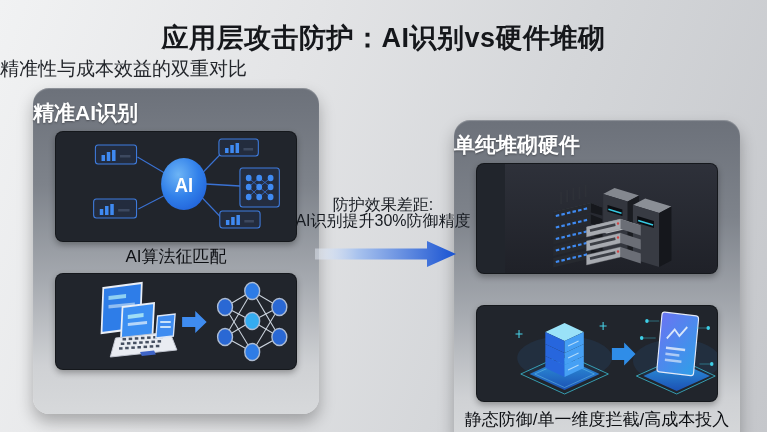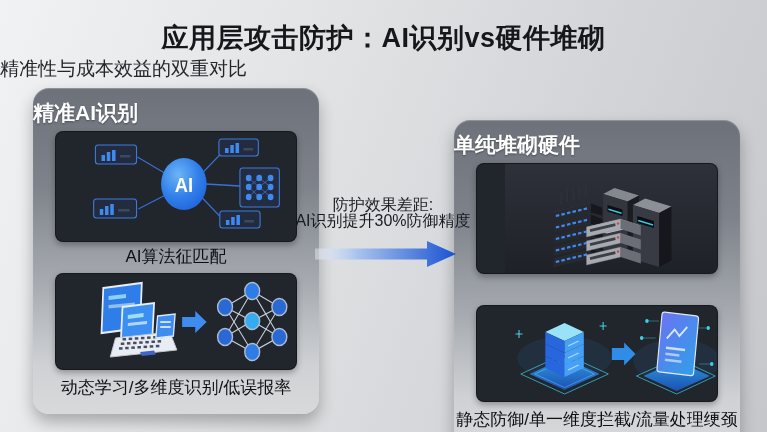--- a/index.html
+++ b/index.html
@@ -181,21 +181,20 @@
             <circle cx="192" cy="17" r="8.5" fill="#2e7ce6"></circle>
             <circle cx="192" cy="47" r="8.5" fill="#35acf0"></circle>
             <circle cx="192" cy="78" r="8.5" fill="#2e7ce6"></circle>
             <circle cx="223" cy="33" r="8.5" fill="#2a68d4"></circle>
             <circle cx="223" cy="63" r="8.5" fill="#2a68d4"></circle>
           </g>
         </g>
       </svg>
     </div>
 
-    <div class="caption-bottom">动态学习/多维度识别/低误报率</div>
   </section>
 
   <div class="gap-line gap-line1">防护效果差距:</div>
   <div class="gap-line gap-line2">AI识别提升30%防御精度</div>
   <svg class="gap-arrow" viewBox="0 0 143 30">
     <defs>
       <linearGradient id="agrad" x1="0" y1="0" x2="1" y2="0">
         <stop offset="0%" stop-color="#eaf0f9" stop-opacity="0.45"></stop>
         <stop offset="30%" stop-color="#a9c3ee"></stop>
         <stop offset="100%" stop-color="#1953d2"></stop>
@@ -329,15 +328,15 @@
           <g stroke="#3fd0e8" stroke-width="1" opacity="0.45">
             <line x1="156" y1="32" x2="172" y2="32"></line>
               <line x1="232" y1="22" x2="218" y2="22"></line>
             <line x1="236" y1="58" x2="222" y2="58"></line>
               <line x1="162" y1="15" x2="176" y2="15"></line>
           </g>
         </g>
       </svg>
     </div>
 
-    <div class="caption-bottom">静态防御/单一维度拦截/流量处理绠颈</div>
+    <div class="caption-bottom">静态防御/单一维度拦截/高成本投入</div>
   </section>
 </div>
 
 </body></html>

